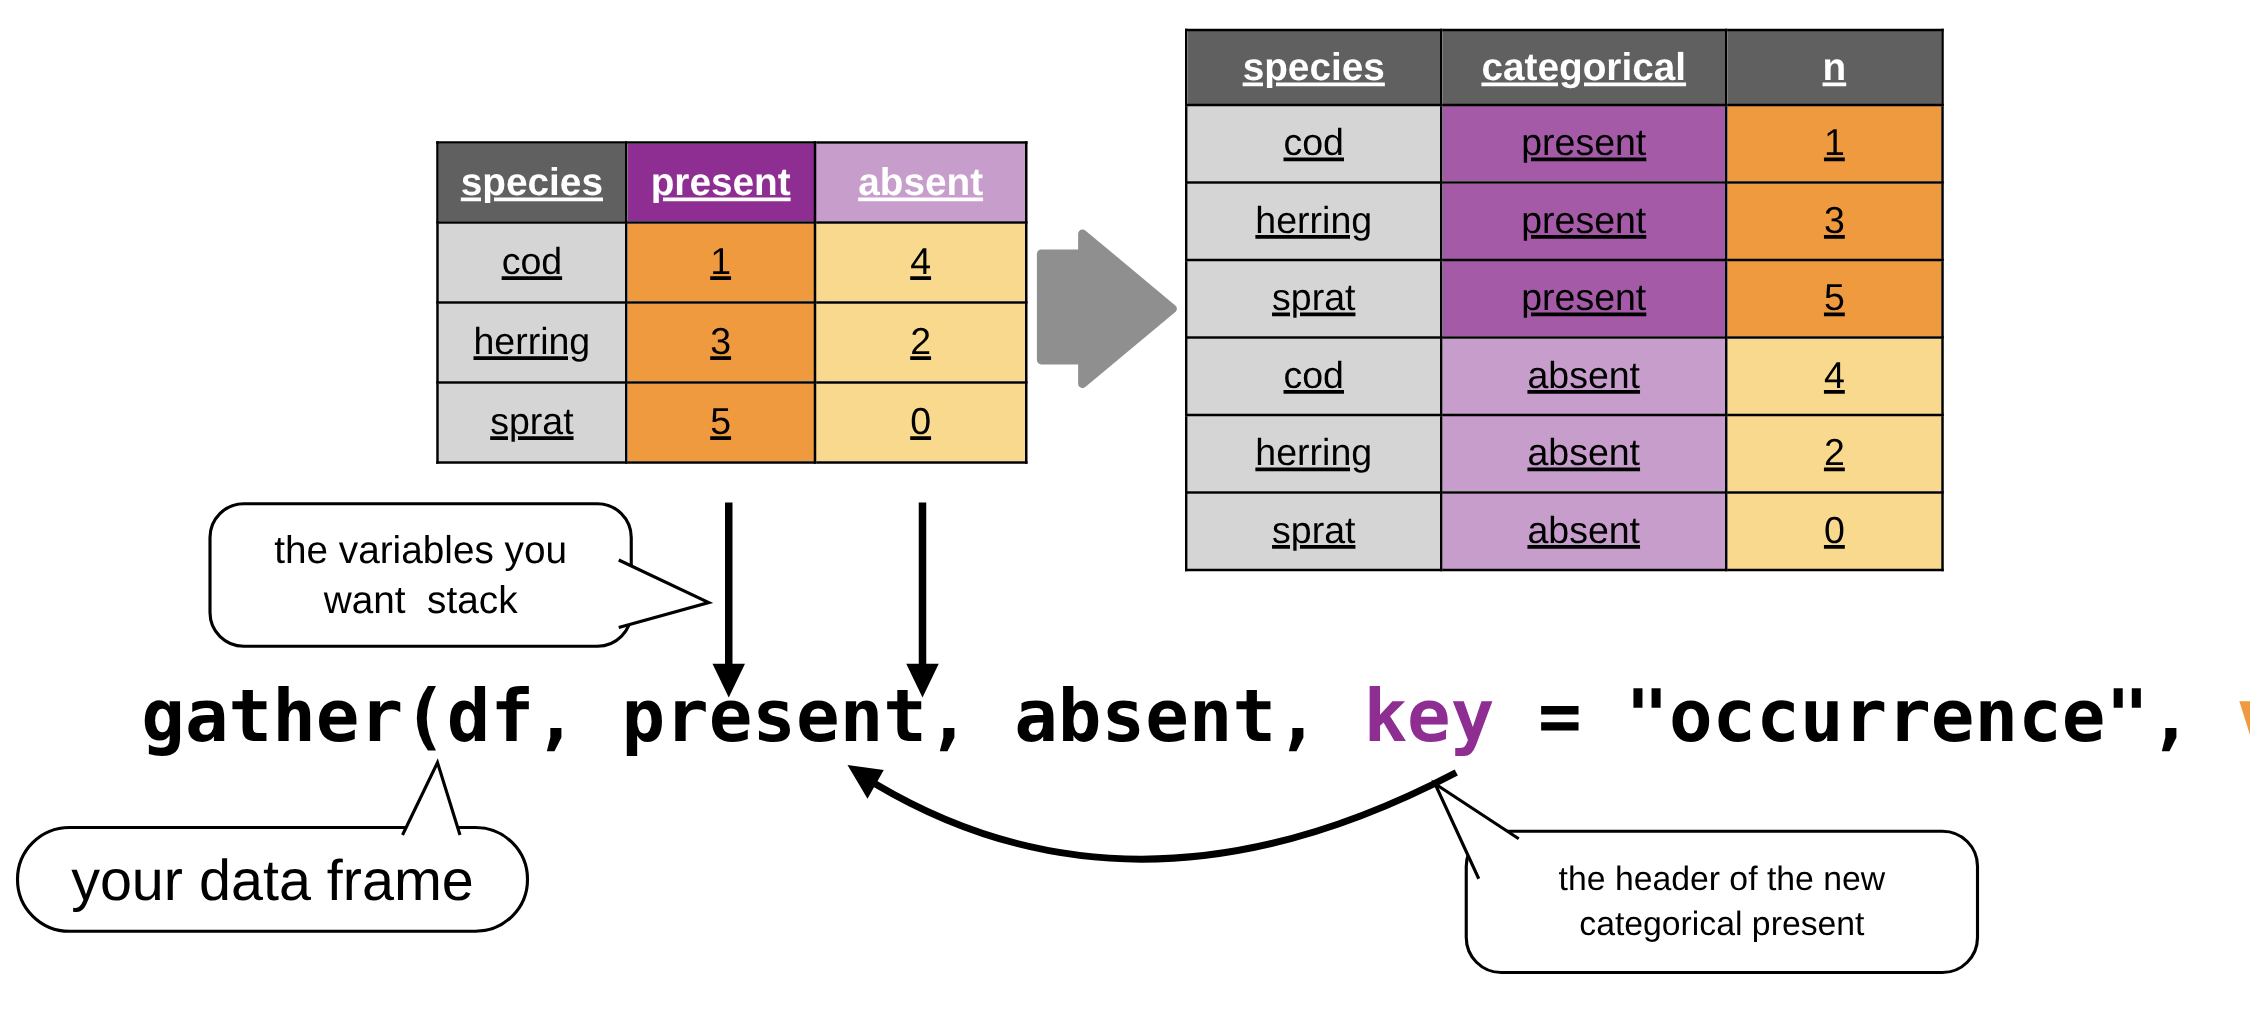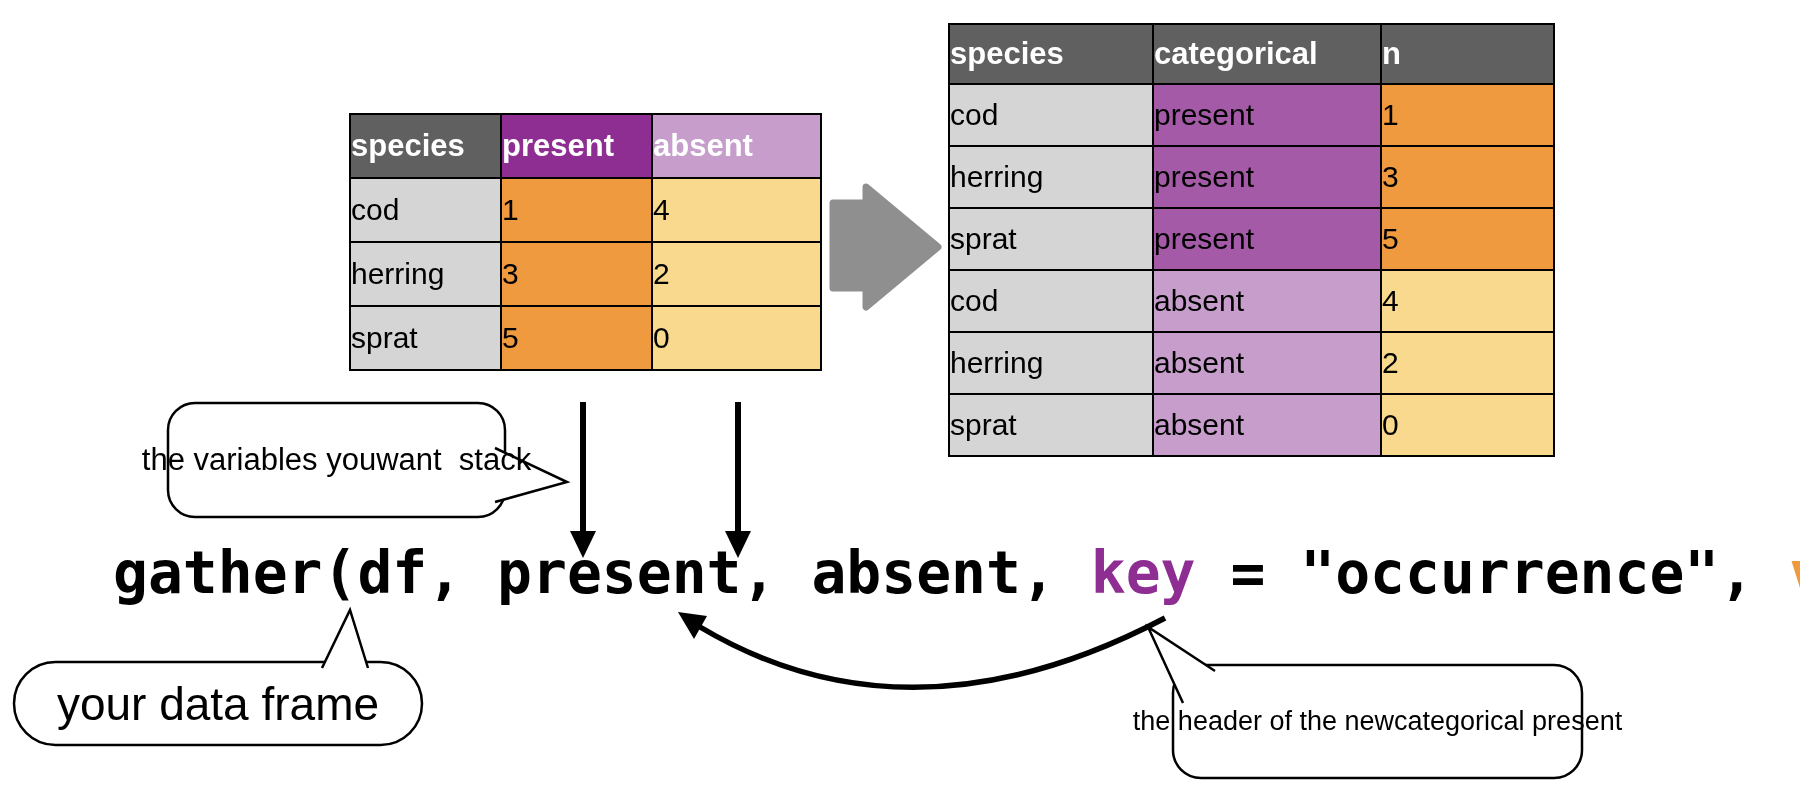--- a/index.html
+++ b/index.html
@@ -7,22 +7,22 @@
     --mid_purple:#a55aa8; --light_purple:#c69dcb; --orange:#ef9a3e;
     --light_yellow:#f8d98d; --arrow_gray:#8f8f8f; --ink:#000000; --paper:#ffffff;
   }
   html,body{margin:0;padding:0;background:var(--paper);}
   #canvas{position:relative;width:1800px;height:812px;background:var(--paper);
           font-family:"Liberation Sans",sans-serif;overflow:hidden;}
 
   
   table.dtable{border-collapse:collapse;position:absolute;table-layout:fixed;}
   table.dtable th,table.dtable td{
-    border:2px solid var(--ink);text-align:left;vertical-align:middle;
-    padding:0;overflow:hidden;color:var(--ink);font-size:30px;
+    border:2px solid var(--ink);text-align:center;vertical-align:middle;
+    padding:0;overflow:hidden;color:var(--ink);font-size:30px;text-decoration:underline;
   }
   table.dtable th{font-weight:bold;color:#fff;font-size:31px;}
 
   #wide-table{left:349px;top:113px;}
   #wide-table th,#wide-table td{height:62px;}
   #wide-table col.c0{width:151px;} #wide-table col.c1{width:151px;} #wide-table col.c2{width:169px;}
 
   #long-table{left:948px;top:23px;}
   #long-table th{height:58px;}
   #long-table td{height:60px;}
@@ -43,21 +43,21 @@
   
   #code-line{
     position:absolute;left:113px;top:542px;
     font-family:"DejaVu Sans Mono","Liberation Mono",monospace;
     font-weight:bold;font-size:58px;line-height:1.1;color:var(--ink);white-space:pre;
   }
   #code-line .tok-key{color:var(--deep_purple);}
   #code-line .tok-value{color:var(--orange);}
 
   
-  .bubble-text{position:absolute;display:flex;flex-direction:row;align-items:center;
+  .bubble-text{position:absolute;display:flex;flex-direction:column;align-items:center;
     justify-content:center;color:var(--ink);text-align:center;white-space:pre;}
   #bubble1-text{left:168px;top:403px;width:337px;height:114px;font-size:31px;line-height:1.3;}
   #bubble2-text{left:14px;top:662px;width:408px;height:83px;font-size:46px;}
   #bubble3-text{left:1173px;top:665px;width:409px;height:113px;font-size:27px;line-height:1.3;}
 </style>
 </head>
 <body>
 
 <div id="canvas">
 

